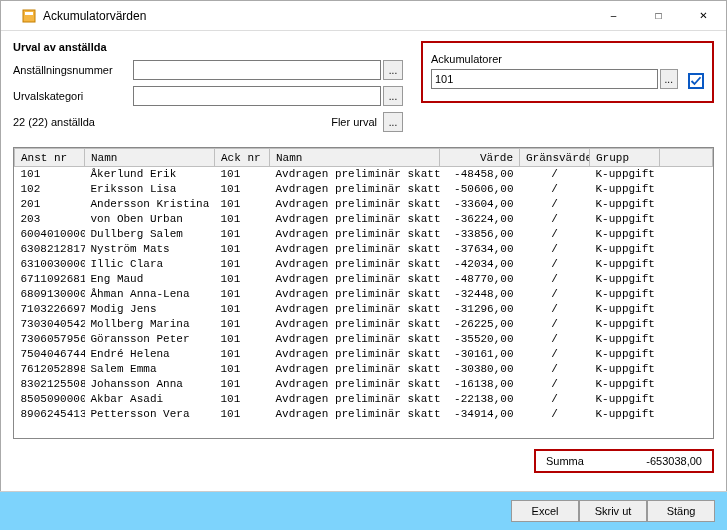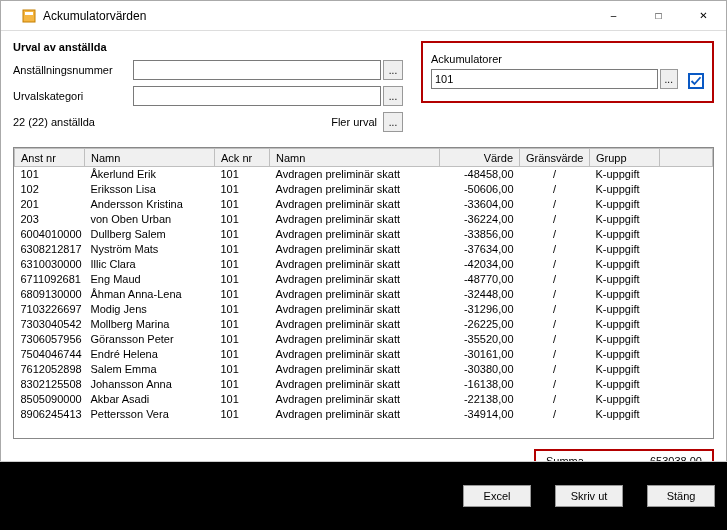--- a/index.html
+++ b/index.html
@@ -73,20 +73,21 @@
     display:flex;align-items:center;justify-content:center;
     margin-left:6px; background:#fff;
   }
   .chk svg{width:12px;height:12px;}
   .table-wrap {
     margin-top: 14px;
     border: 1px solid #888;
     height: 292px;
     overflow: hidden;
     background:#fff;
+    font-family:Liberation Mono, monospace;
   }
   table { border-collapse: collapse; width: 100%; table-layout: fixed; }
   thead th {
     background: #f0f0f0;
     border: 1px solid #bfbfbf;
     font-weight: normal;
     text-align: left;
     padding: 2px 6px;
     height: 18px;
     font-size:11px;
@@ -107,24 +108,24 @@
     margin-top: 10px;
     margin-left: auto;
     width: 180px;
     border: 2px solid #b30000;
     padding: 4px 10px;
     display:flex; justify-content: space-between;
     font-size:11px;
   }
   .bottom-bar {
     border-top: 1px solid #ccc;
-    padding: 23px 12px;
-    display:flex; justify-content:flex-end; gap:24px;
+    padding: 8px 12px;
+    display:flex; justify-content:flex-end; gap:0;
     position:absolute; bottom:0; left:0; right:0;
-    background:#000000;
+    background:#7dd3fc;
   }
   .btn {
     min-width: 68px; height: 22px;
     border: 1px solid #999; background:#efefef;
     font-family:inherit; font-size:11px;
     cursor:pointer;
   }
   col.c-anst{width:70px;} col.c-namn1{width:130px;}
   col.c-ack{width:55px;} col.c-namn2{width:170px;}
   col.c-varde{width:80px;} col.c-grans{width:70px;}

